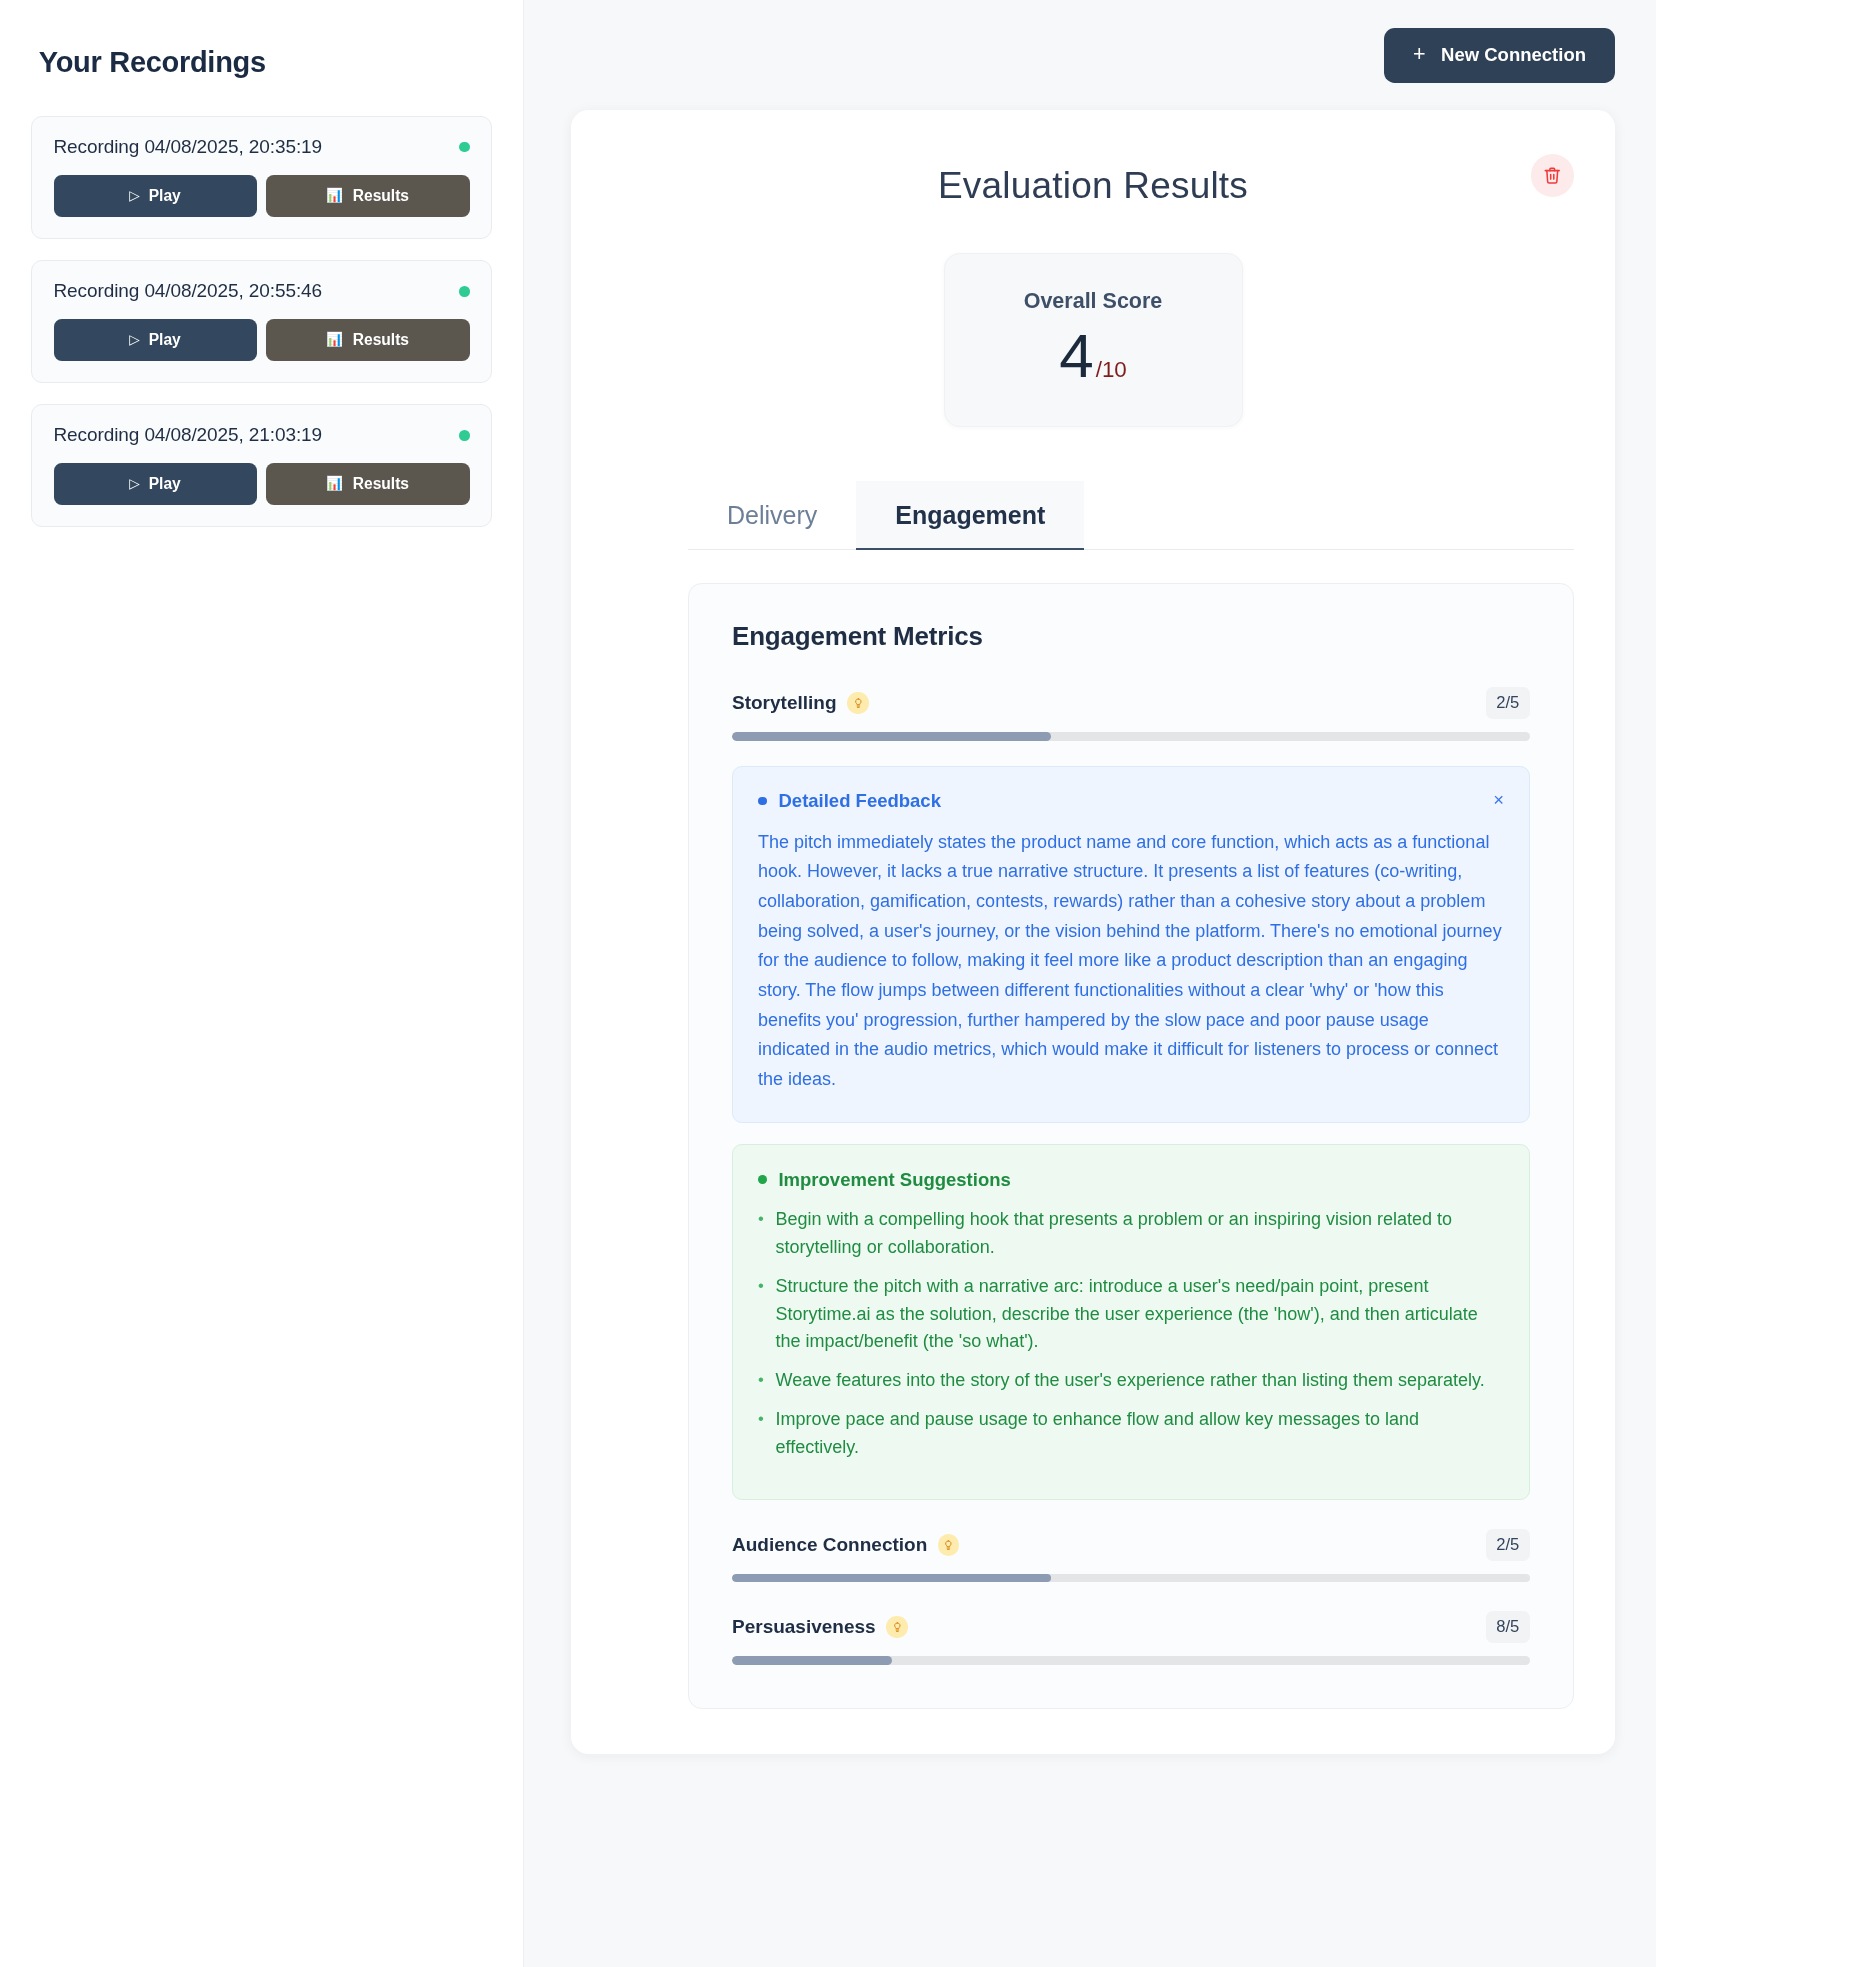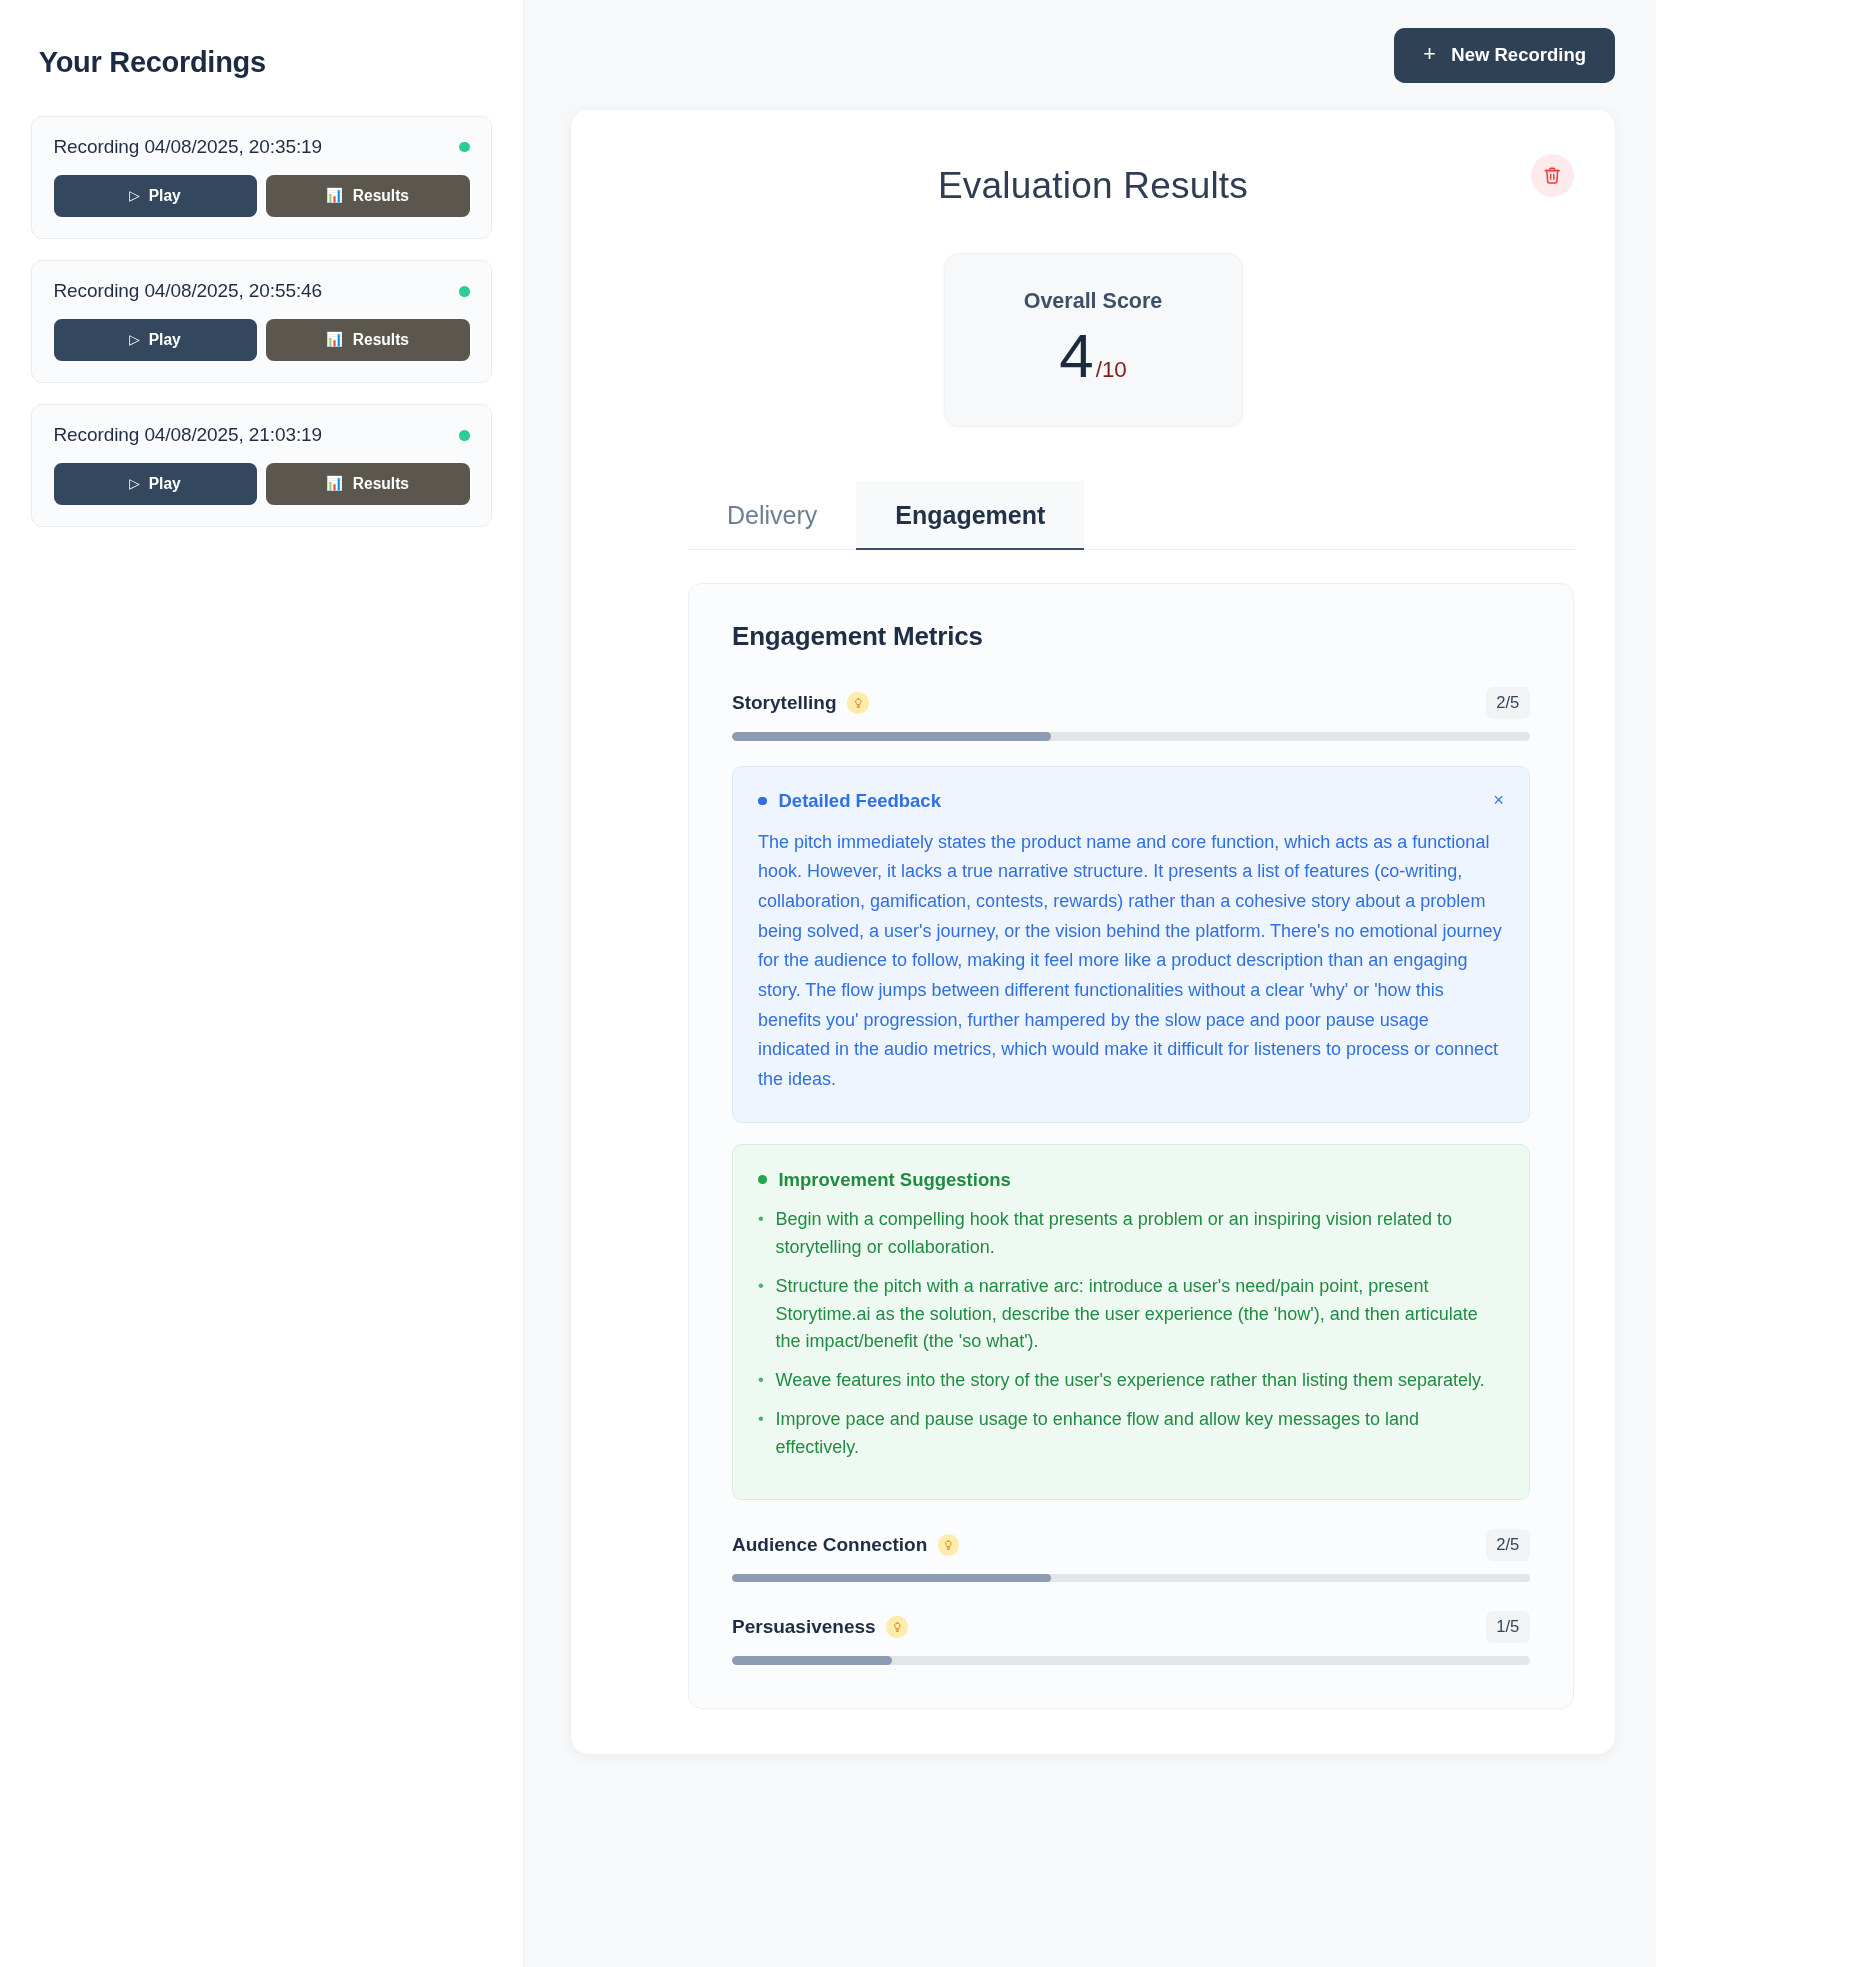--- a/index.html
+++ b/index.html
@@ -422,21 +422,21 @@
       </div>
 
     </div>
   </aside>
 
   <main class="main">
 
     <div class="topbar">
       <button class="new-rec-btn">
         <span class="plus-ico">+</span>
-        <span>New Recording</span>
+        <span>New Connection</span>
       </button>
     </div>
 
     <section class="content-card">
 
       <button class="trash-btn">
         <svg width="18.5" height="18.5" viewBox="0 0 24 24" fill="none" stroke="#ef3b3b" stroke-width="2" stroke-linecap="round" stroke-linejoin="round">
           <polyline points="3 6 5 6 21 6"></polyline>
           <path d="M19 6l-1 14a2 2 0 0 1-2 2H8a2 2 0 0 1-2-2L5 6"></path>
           <path d="M10 11v6M14 11v6"></path>
@@ -519,21 +519,21 @@
         <div class="metric-row" style="margin-top:29px">
           <div class="metric-left">
             <span class="metric-name">Persuasiveness</span>
             <span class="bulb-badge">
               <svg width="10.7" height="12.7" viewBox="0 0 24 24" fill="none" stroke="#d98316" stroke-width="2.2" stroke-linecap="round" stroke-linejoin="round">
                 <path d="M9 18h6M10 21h4"></path>
                 <path d="M12 2a6 6 0 0 0-4 10.5c.7.8 1 1.6 1 2.5h6c0-.9.3-1.7 1-2.5A6 6 0 0 0 12 2z"></path>
               </svg>
             </span>
           </div>
-          <span class="metric-score">1/5</span>
+          <span class="metric-score">8/5</span>
         </div>
         <div class="bar-track" style="margin-bottom:0">
           <div class="bar-fill" style="width:20%"></div>
         </div>
 
       </section>
     </section>
   </main>
 </div>
 

